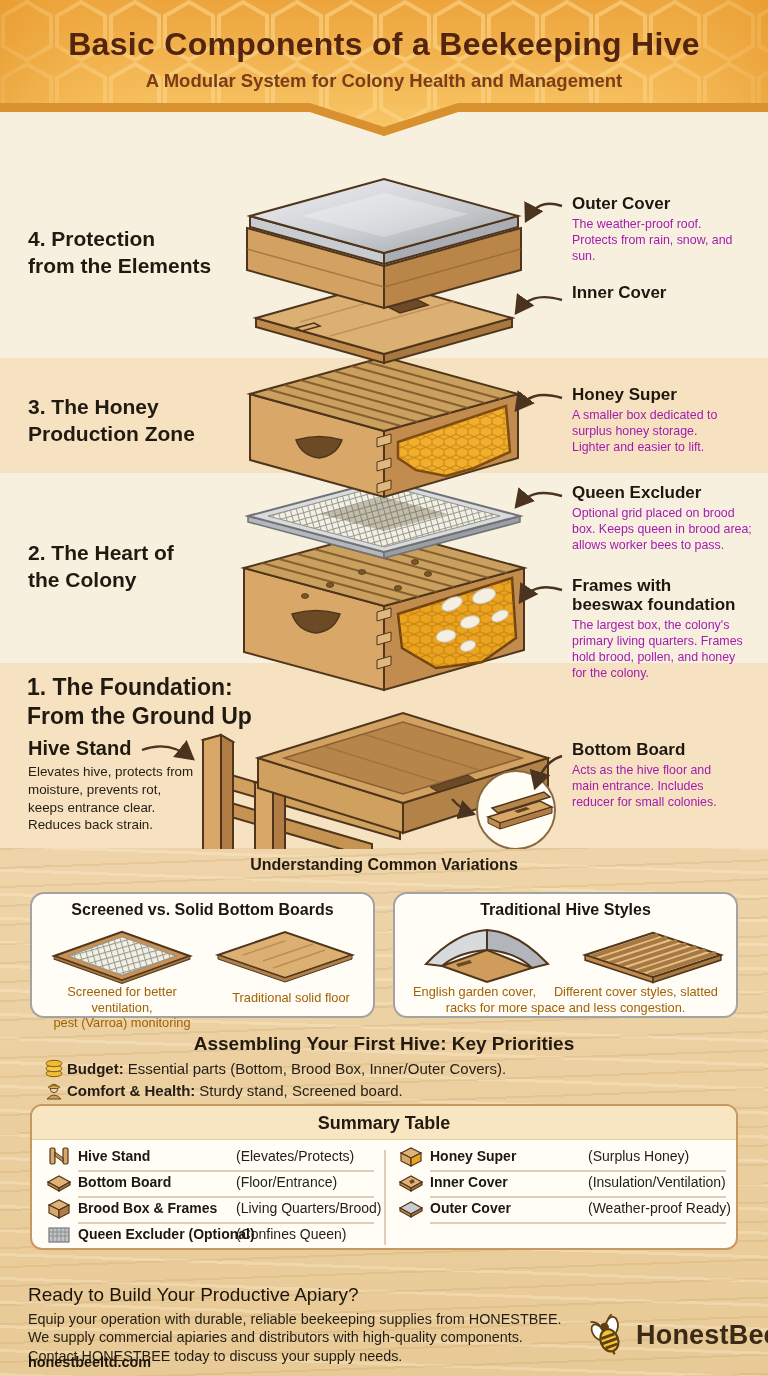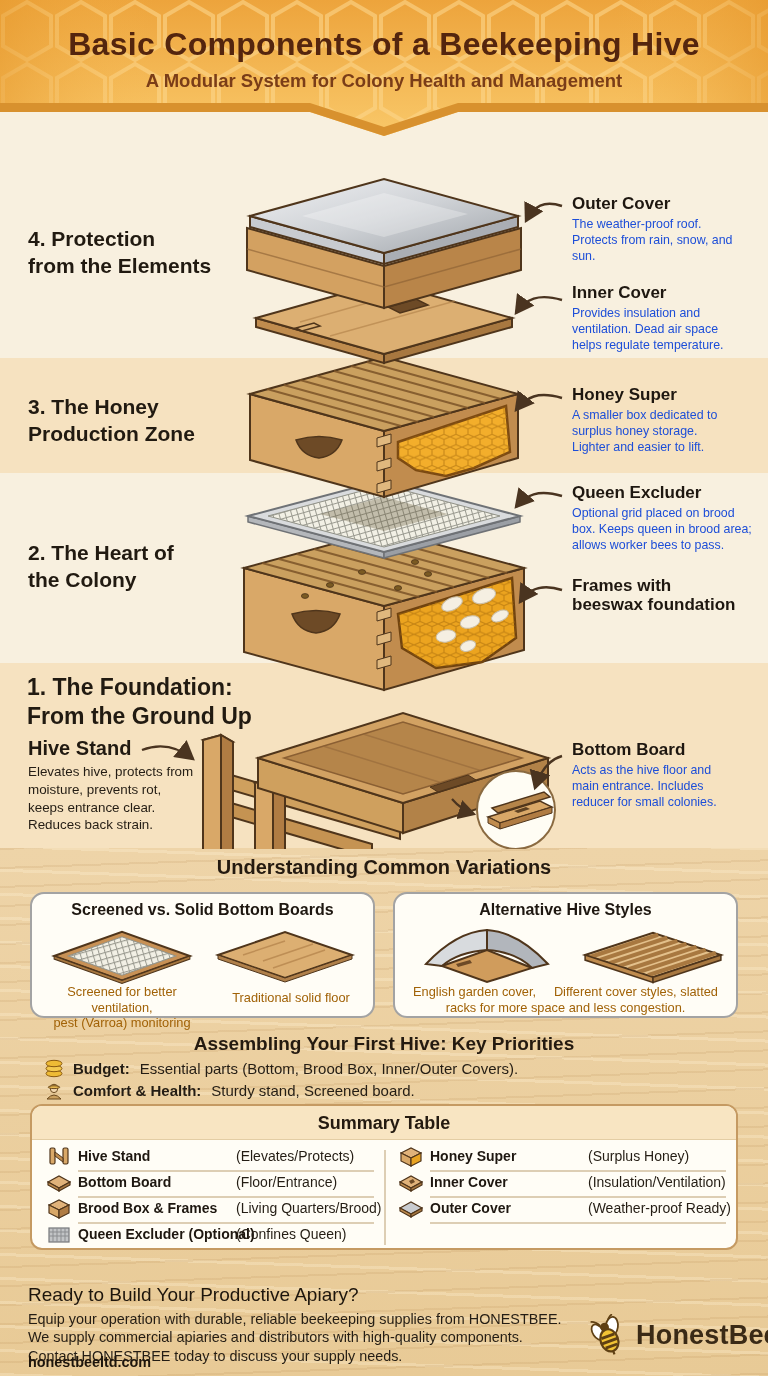--- a/index.html
+++ b/index.html
@@ -14,27 +14,27 @@
   #hive-svg{position:absolute;left:0;top:0;pointer-events:none}
   #header-svg{position:absolute;left:0;top:0}
   .hdr-title{position:absolute;left:0;right:0;top:26px;text-align:center;font-size:32px;font-weight:bold;color:#54250e;letter-spacing:.3px}
   .hdr-sub{position:absolute;left:0;right:0;top:70px;text-align:center;font-size:18.5px;font-weight:bold;color:#7a3d18}
   .sec-label{position:absolute;left:28px;font-weight:bold;font-size:21px;line-height:1.27;color:#211a11;white-space:pre-line}
   .sec-label.big{font-size:23px;left:27px}
   .hs-title{position:absolute;left:28px;font-weight:bold;font-size:20px;color:#211a11}
   .hs-body{position:absolute;left:28px;font-size:13.4px;line-height:1.33;color:#241d14;white-space:pre-line}
   .ann{position:absolute;left:572px;width:196px;color:#1e1710}
   .ann-t{font-weight:bold;font-size:17px;line-height:1.12;white-space:pre-line;margin-bottom:4px}
-  .ann-b{font-size:12.4px;line-height:1.28;white-space:pre-line;color:#1d4ed8}
-  .var-title{position:absolute;left:0;right:0;top:856px;text-align:center;font-size:20px;font-weight:bold;color:#241a10}
+  .ann-b{font-size:12.4px;line-height:1.28;white-space:pre-line;color:#a21caf}
+  .var-title{position:absolute;left:0;right:0;top:856px;text-align:center;font-size:16px;font-weight:bold;color:#241a10}
   .card{position:absolute;top:892px;width:345px;height:126px;background:#fffdf6;border:2px solid #a3a3a3;border-radius:14px}
   .card-t{position:absolute;left:0;right:0;top:7px;text-align:center;font-size:16px;font-weight:bold;color:#1e1710}
   .cap{position:absolute;text-align:center;font-size:12.8px;line-height:1.22;color:#a16207;white-space:pre-line}
   .pri-title{position:absolute;left:0;right:0;top:1033px;text-align:center;font-size:19px;font-weight:bold;color:#241a10}
-  .pri-row{position:absolute;left:44px;display:flex;align-items:center;gap:9px;font-size:15px;color:#241d14}
+  .pri-row{position:absolute;left:44px;display:flex;align-items:center;gap:3px;font-size:15px;color:#241d14}
   .pri-row .lbl{font-weight:bold}
   .pri-row .txt{margin-left:1px}
   .sum-card{position:absolute;left:30px;top:1104px;width:708px;height:146px;background:#fffdf6;border:2px solid #c59a62;border-radius:12px;overflow:hidden}
   .sum-hdr{position:absolute;left:0;top:0;right:0;height:34px;background:#f8e5c2;border-bottom:1px solid #e3cda4;text-align:center;font-size:18px;font-weight:bold;color:#241a10;line-height:34px}
   .srow{position:absolute;height:26px}
   .srow .sicon{position:absolute;left:0;top:1px}
   .srow .sname{position:absolute;left:32px;top:4px;font-size:14px;font-weight:bold;color:#1e1710;white-space:nowrap}
   .srow .sdesc{position:absolute;left:190px;top:4px;font-size:14px;color:#241d14;white-space:nowrap}
   .sep{position:absolute;height:1.5px;background:#ddceb4}
   .vdiv{position:absolute;left:352px;top:44px;height:95px;width:1.5px;background:#ddceb4}
@@ -243,39 +243,40 @@
 Reduces back strain.</div>
 
   <div class="ann" style="top:194px">
     <div class="ann-t">Outer Cover</div>
     <div class="ann-b">The weather-proof roof.
 Protects from rain, snow, and
 sun.</div>
   </div>
   <div class="ann" style="top:283px">
     <div class="ann-t">Inner Cover</div>
-    <div class="ann-b">Provides insulation and
-ventilation. Dead air space
-helps regulate temperature.</div>
   </div>
   <div class="ann" style="top:385px">
     <div class="ann-t">Honey Super</div>
     <div class="ann-b">A smaller box dedicated to
 surplus honey storage.
 Lighter and easier to lift.</div>
   </div>
   <div class="ann" style="top:483px">
     <div class="ann-t">Queen Excluder</div>
     <div class="ann-b">Optional grid placed on brood
 box. Keeps queen in brood area;
 allows worker bees to pass.</div>
   </div>
   <div class="ann" style="top:576px">
     <div class="ann-t">Frames with
 beeswax foundation</div>
+    <div class="ann-b">The largest box, the colony's
+primary living quarters. Frames
+hold brood, pollen, and honey
+for the colony.</div>
   </div>
   <div class="ann" style="top:740px">
     <div class="ann-t">Bottom Board</div>
     <div class="ann-b">Acts as the hive floor and
 main entrance. Includes
 reducer for small colonies.</div>
   </div>
 
   <div class="var-title">Understanding Common Variations</div>
 
@@ -291,21 +292,21 @@
       <polygon points="5,27 72,4 139,27 72,50" fill="#dcaf72" stroke="#4f351b" stroke-width="2"></polygon>
       <path d="M30,27 L72,13 M50,33 L100,16 M60,40 L112,22" stroke="#b08048" stroke-width="1.5" fill="none" opacity="0.7"></path>
       <polygon points="5,27 72,50 139,27 139,31 72,54 5,31" fill="#b0804a" stroke="#4f351b" stroke-width="1"></polygon>
     </svg>
     <div class="cap" style="left:4px;top:90px;width:172px">Screened for better ventilation,
 pest (Varroa) monitoring</div>
     <div class="cap" style="left:180px;top:96px;width:158px">Traditional solid floor</div>
   </div>
 
   <div class="card" style="left:393px">
-    <div class="card-t">Alternative Hive Styles</div>
+    <div class="card-t">Traditional Hive Styles</div>
     <svg class="abs" style="left:16px;top:26px" width="152" height="64" viewBox="0 0 150 64">
       <path d="M14,44 Q44,12 75,10 L75,30 Q46,32 30,46 Z" fill="#d8dbde" stroke="#4f351b" stroke-width="2"></path>
       <path d="M75,10 Q106,12 136,44 L120,48 Q104,32 75,30 Z" fill="#b2b6bc" stroke="#4f351b" stroke-width="2"></path>
       <polygon points="30,46 75,30 120,48 75,62" fill="#d09c5c" stroke="#4f351b" stroke-width="2"></polygon>
       <polygon points="44,44 58,40 60,43 46,47" fill="#6d4a26"></polygon>
     </svg>
     <svg class="abs" style="left:182px;top:30px" width="152" height="60" viewBox="0 0 150 58">
       <polygon points="8,30 75,8 142,30 75,52" fill="#e3c08b" stroke="#4f351b" stroke-width="2"></polygon>
       <g stroke="#a87840" stroke-width="4">
         <line x1="80" y1="10" x2="13" y2="32"></line>

